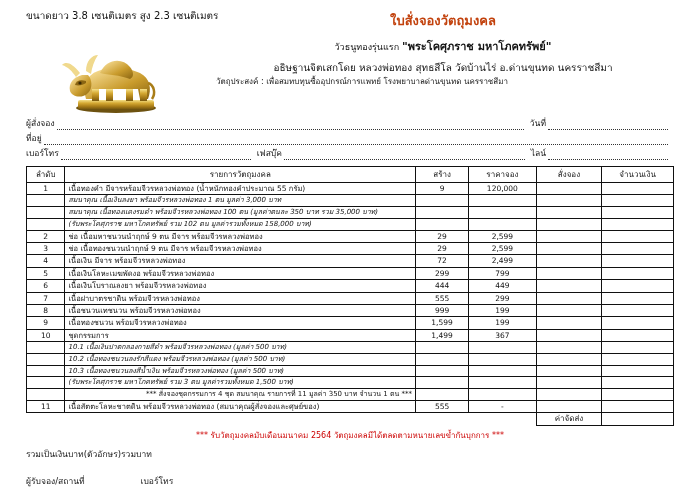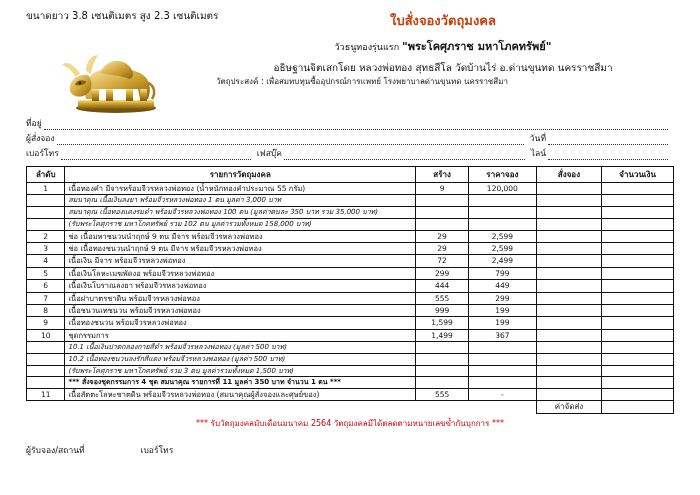--- a/index.html
+++ b/index.html
@@ -80,21 +80,21 @@
     table-layout:fixed;
   }
   table.order th,table.order td{
     border:1px solid #111;
     padding:1px 3px;
     vertical-align:middle;
     line-height:1.25;
   }
   table.order th{
     text-align:center;
-    font-weight:bold;
+    font-weight:normal;
     font-size:8px;
     height:13px;
   }
   .c-no{width:30px;text-align:center;}
   .c-desc{width:330px;text-align:left;}
   .c-made{width:44px;text-align:center;}
   .c-price{width:58px;text-align:center;}
   .c-order{width:56px;text-align:center;}
   .c-amount{width:62px;text-align:center;}
   td.desc{text-align:left;}
@@ -179,28 +179,28 @@
       <div class="doc-title">ใบสั่งจองวัตถุมงคล</div>
       <div class="line-1">
         <span>วัวธนูทองรุ่นแรก </span><span class="big">"พระโคศุภราช มหาโภคทรัพย์"</span>
       </div>
       <div class="line-2">อธิษฐานจิตเสกโดย หลวงพ่อทอง สุทธสีโล วัดบ้านไร่ อ.ด่านขุนทด นครราชสีมา</div>
       <div class="line-3">วัตถุประสงค์ : เพื่อสมทบทุนซื้ออุปกรณ์การแพทย์ โรงพยาบาลด่านขุนทด นครราชสีมา</div>
     </div>
   </div>
 
   <div class="fillrow">
-    <span class="lbl">ที่อยู่</span>
-    <span class="dots"></span>
-  </div>
-  <div class="fillrow">
     <span class="lbl">ผู้สั่งจอง</span>
     <span class="dots"></span>
     <span class="lbl">วันที่</span>
     <span class="dots short"></span>
+  </div>
+  <div class="fillrow">
+    <span class="lbl">ที่อยู่</span>
+    <span class="dots"></span>
   </div>
   <div class="fillrow">
     <span class="lbl">เบอร์โทร</span>
     <span class="dots mid"></span>
     <span class="lbl">เฟสบุ๊ค</span>
     <span class="dots"></span>
     <span class="lbl">ไลน์</span>
     <span class="dots short"></span>
   </div>
 
@@ -331,29 +331,37 @@
         <tr>
           <td class="c-no ctr"></td>
           <td class="c-desc desc sub">10.2 เนื้อทองชนวนลงรักสีแดง พร้อมจีวรหลวงพ่อทอง (มูลค่า 500 บาท)</td>
           <td class="c-made ctr"></td>
           <td class="c-price ctr"></td>
           <td class="c-order ctr"></td>
           <td class="c-amount ctr"></td>
         </tr>
         <tr>
           <td class="c-no ctr"></td>
+          <td class="c-desc desc sub">10.3 เนื้อทองชนวนลงสีน้ำเงิน พร้อมจีวรหลวงพ่อทอง (มูลค่า 500 บาท)</td>
+          <td class="c-made ctr"></td>
+          <td class="c-price ctr"></td>
+          <td class="c-order ctr"></td>
+          <td class="c-amount ctr"></td>
+        </tr>
+        <tr>
+          <td class="c-no ctr"></td>
           <td class="c-desc desc sub">(รับพระโคศุภราช มหาโภคทรัพย์ รวม 3 ตน มูลค่ารวมทั้งหมด 1,500 บาท)</td>
           <td class="c-made ctr"></td>
           <td class="c-price ctr"></td>
           <td class="c-order ctr"></td>
           <td class="c-amount ctr"></td>
         </tr>
         <tr>
           <td class="c-no ctr"></td>
-          <td class="c-desc desc note-center" style="text-align: left; font-weight: bold;">*** สั่งจองชุดกรรมการ 4 ชุด สมนาคุณ รายการที่ 11 มูลค่า 350 บาท จำนวน 1 ตน ***</td>
+          <td class="c-desc desc note-center" style="text-align: right;">*** สั่งจองชุดกรรมการ 4 ชุด สมนาคุณ รายการที่ 11 มูลค่า 350 บาท จำนวน 1 ตน ***</td>
           <td class="c-made ctr"></td>
           <td class="c-price ctr"></td>
           <td class="c-order ctr"></td>
           <td class="c-amount ctr"></td>
         </tr>
         <tr>
           <td class="c-no ctr">11</td>
           <td class="c-desc desc">เนื้อสัตตะโลหะชาตดิน พร้อมจีวรหลวงพ่อทอง (สมนาคุณผู้สั่งจองและศุษย์ของ)</td>
           <td class="c-made ctr">555</td>
           <td class="c-price ctr">-</td>
@@ -363,20 +371,29 @@
         <tr>
           <td colspan="4" style="border: none;"></td>
           <td class="ship-cell">ค่าจัดส่ง</td>
           <td class="c-amount ctr"></td>
         </tr>
       </tbody>
   </table>
 
   <div class="redline">*** รับวัตถุมงคลมับเดือนมนาคม 2564 วัตถุมงคลมีได้ตลดตามหนายเลขข้ำกันบุกการ ***</div>
 
+  <div class="foot-row">
+    <span class="lbl">รวมเป็นเงิน</span>
+    <span class="dots"></span>
+    <span class="lbl">บาท(ตัวอักษร)</span>
+    <span class="dots"></span>
+    <span class="lbl">รวม</span>
+    <span class="dots"></span>
+    <span class="lbl">บาท</span>
+  </div>
 
   <div class="sig-row">
     <span class="lbl">ผู้รับจอง/สถานที่</span>
     <span class="dots"></span>
     <span class="lbl">เบอร์โทร</span>
     <span class="dots mid"></span>
   </div>
 
 </div>
 

